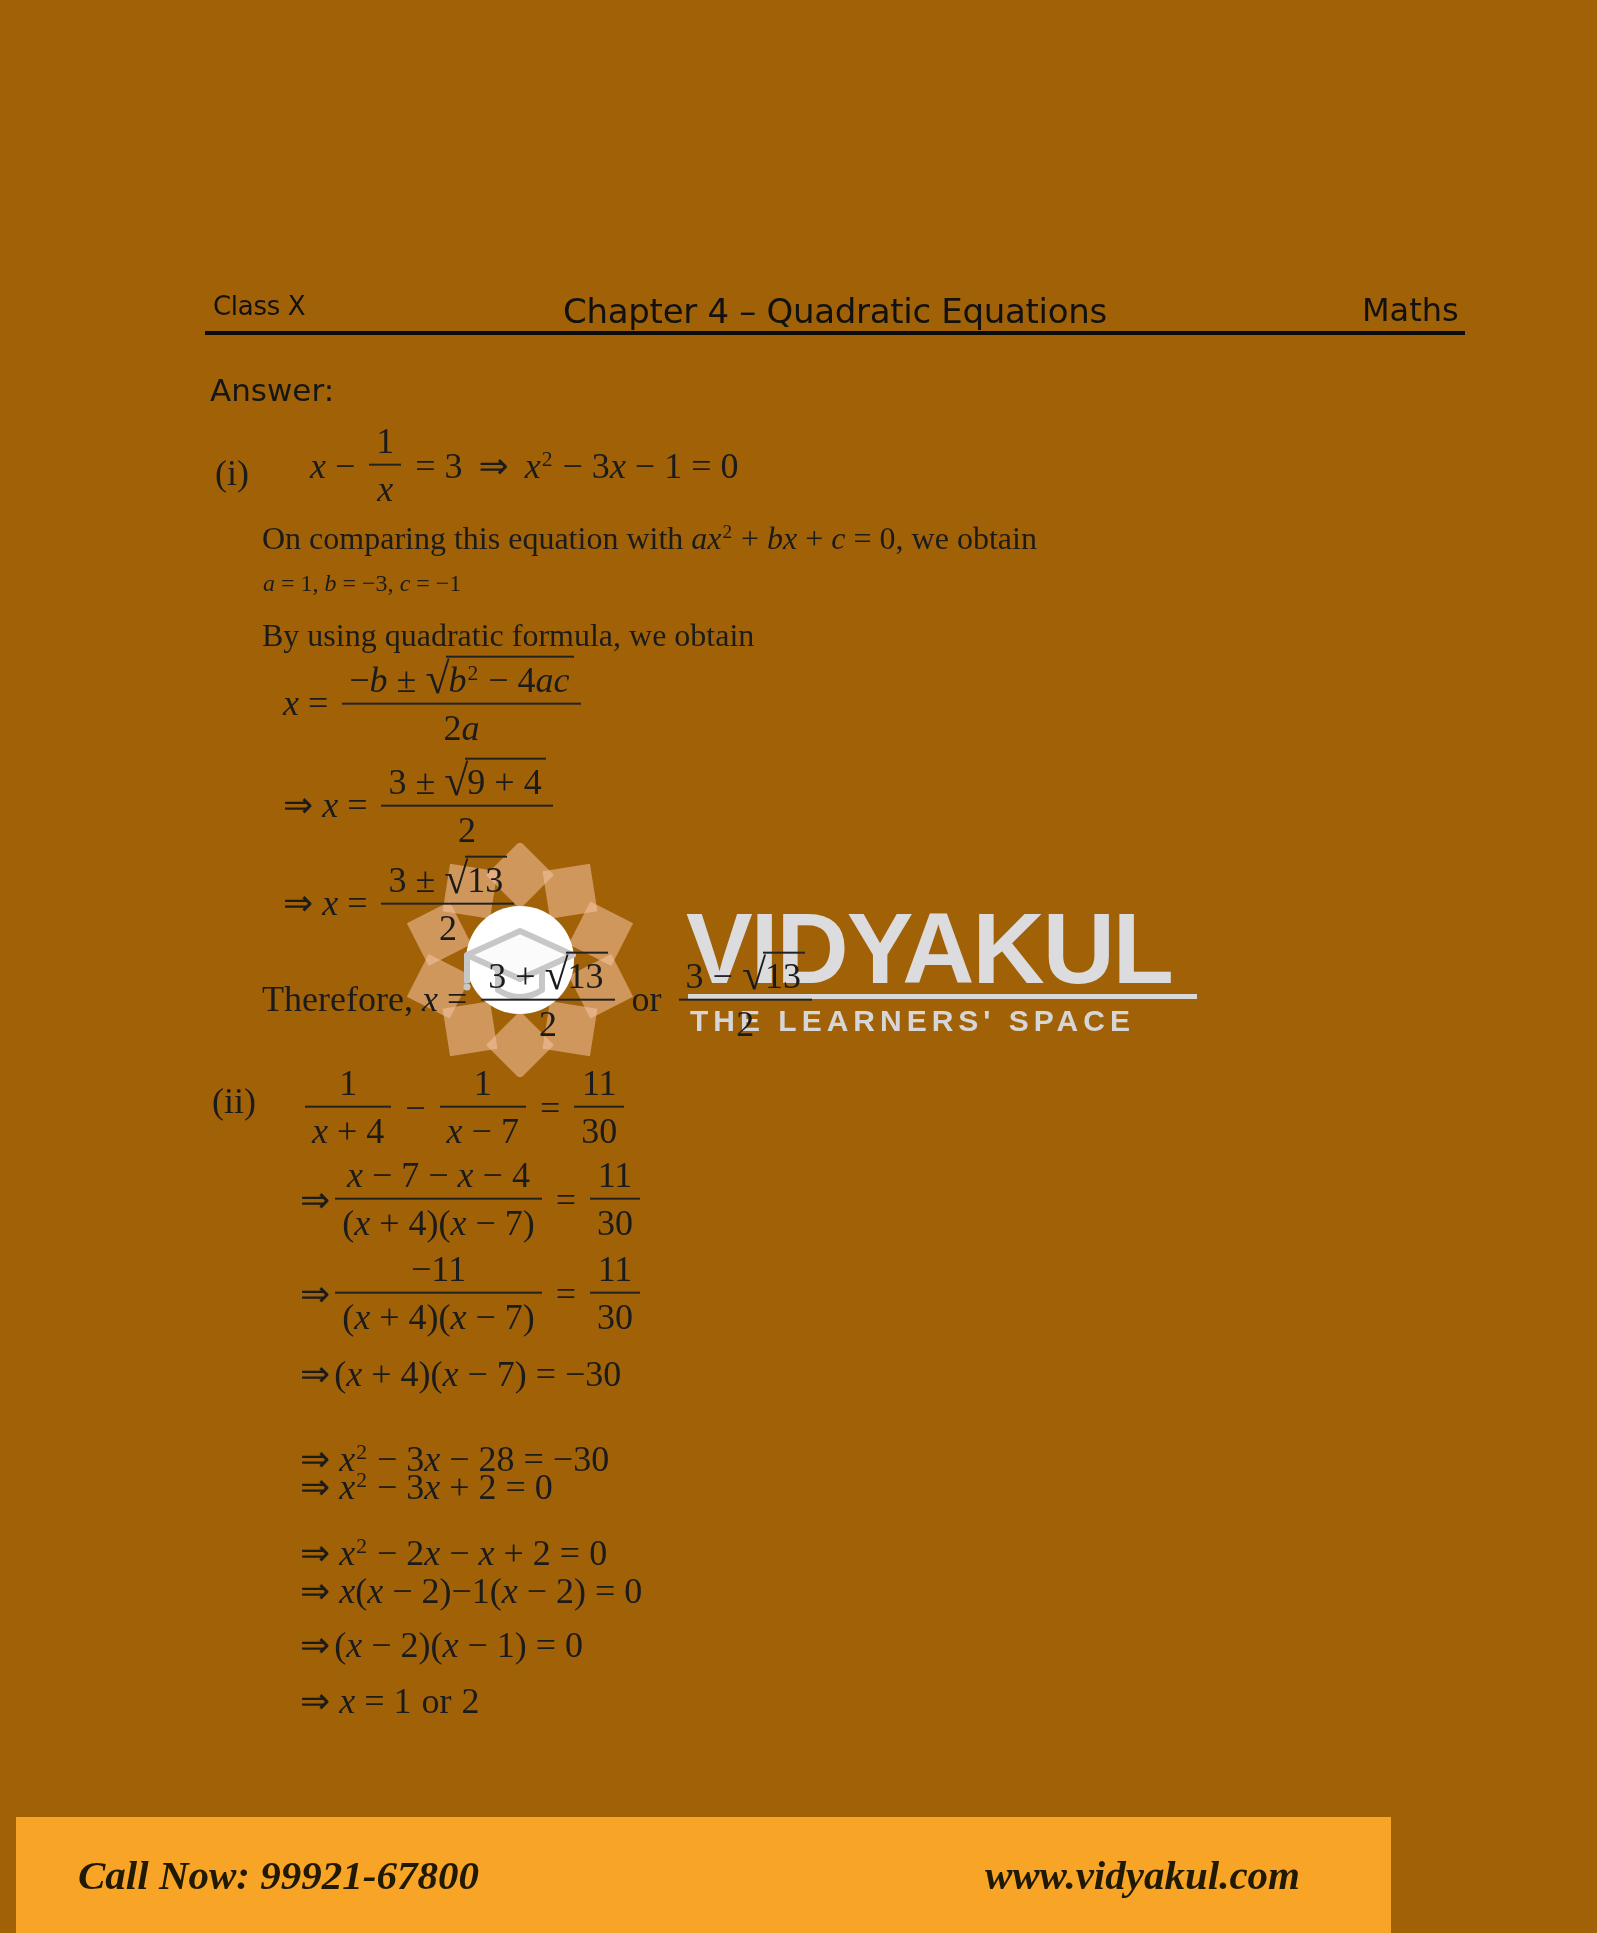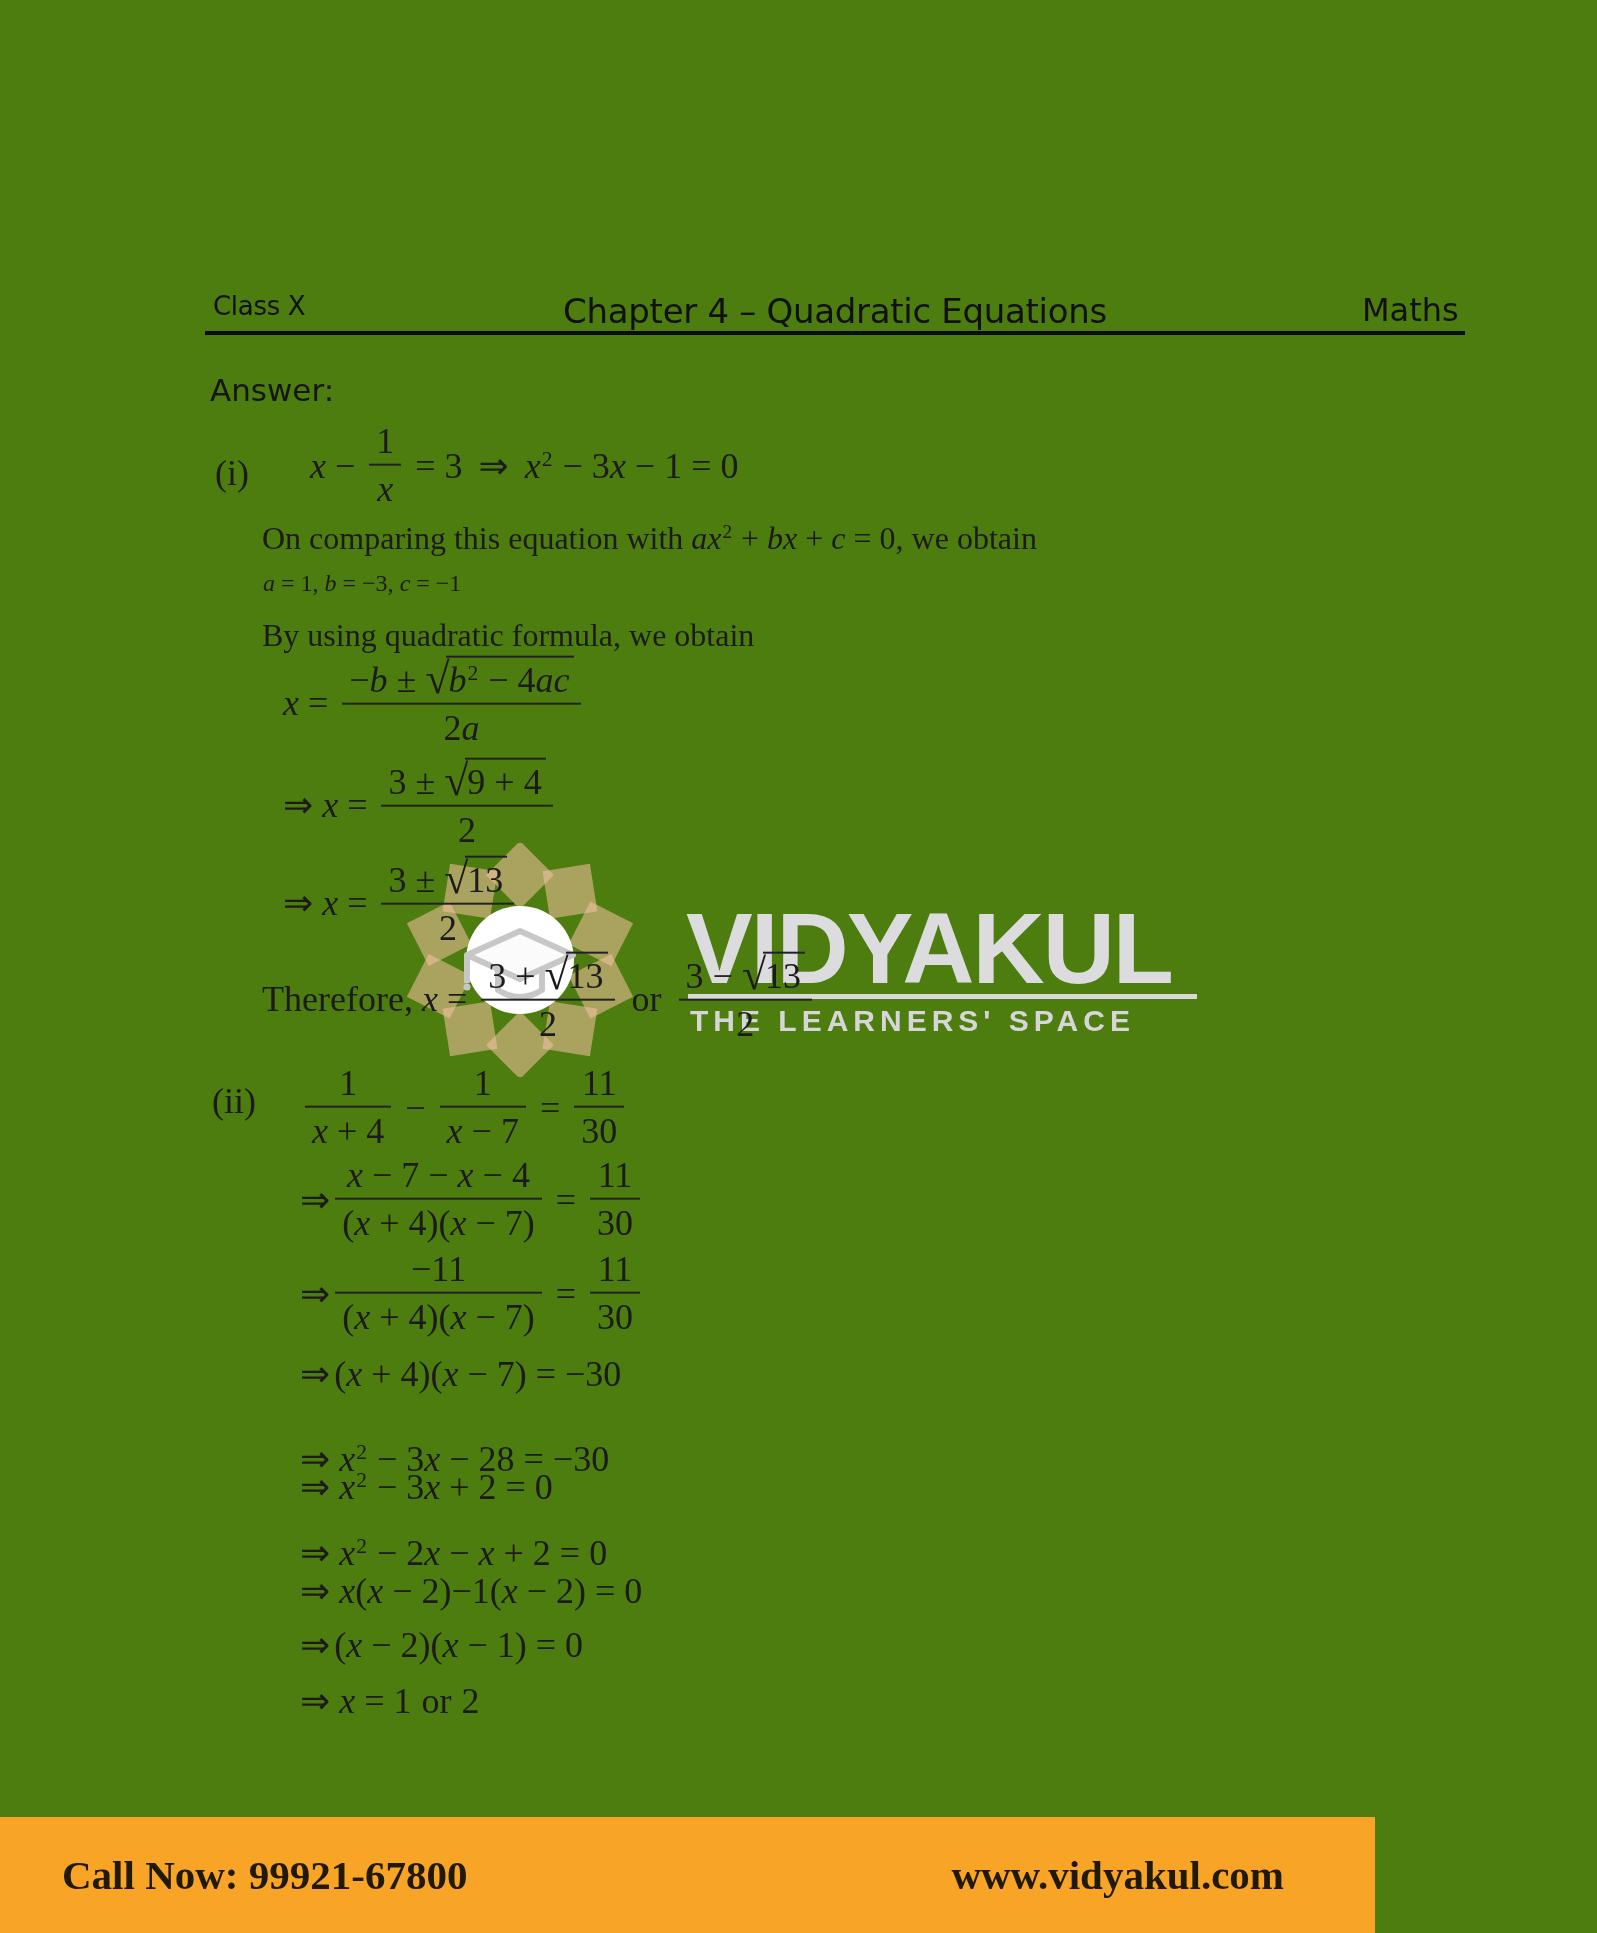--- a/index.html
+++ b/index.html
@@ -1,16 +1,16 @@
 <!DOCTYPE html>
 <html><head>
 <meta charset="utf-8">
 <style>
   html,body{margin:0;padding:0;background:#888;}
-  .page{position:relative;width:1597px;height:1933px;background:#4d7c0f;overflow:hidden;
+  .page{position:relative;width:1597px;height:1933px;background:#a16207;overflow:hidden;
         font-family:"Liberation Serif",serif;color:#1b1b1b;}
   
   .hdr-left{position:absolute;left:213px;top:291px;font-family:"DejaVu Sans",sans-serif;
             font-size:26px;letter-spacing:-0.3px;color:#111;}
   .hdr-center{position:absolute;left:205px;top:291px;width:1260px;text-align:center;
             font-family:"DejaVu Sans",sans-serif;font-size:34px;letter-spacing:-0.3px;color:#111;}
   .hdr-right{position:absolute;left:1362px;top:291px;font-family:"DejaVu Sans",sans-serif;
             font-size:32px;color:#111;}
   .hdr-line{position:absolute;left:205px;top:331px;width:1260px;height:4px;background:#0c0c0c;}
   
@@ -34,21 +34,21 @@
   .gap{display:inline-block;}
   .frac{display:inline-block;text-align:center;vertical-align:middle;margin:0 5px;
         transform:translateY(-0.12em);}
   .frac .num{display:block;padding:0 7px 2px 7px;}
   .frac .den{display:block;border-top:2.5px solid #222;padding:2px 7px 0 7px;}
   .sqrt{display:inline-block;white-space:nowrap;}
   .rsign{display:inline-block;font-size:1.22em;line-height:0;transform:translateY(0.02em);
          margin-right:-3px;}
   .radicand{display:inline-block;border-top:2.5px solid #222;padding:1px 4px 0 2px;}
   
-  .footer{position:absolute;left:0;top:1817px;width:1375px;height:116px;z-index:3;}
+  .footer{position:absolute;left:16px;top:1817px;width:1375px;height:116px;z-index:3;font-style:italic;}
   .footer-call{position:absolute;left:62px;top:0;line-height:116px;font-weight:bold;
                font-size:41px;color:#201a04;}
   .footer-site{position:absolute;right:91px;top:0;line-height:116px;font-weight:bold;
                font-size:41px;color:#201a04;}
 </style>
 </head>
 <body>
 
 <div class="page">
 

